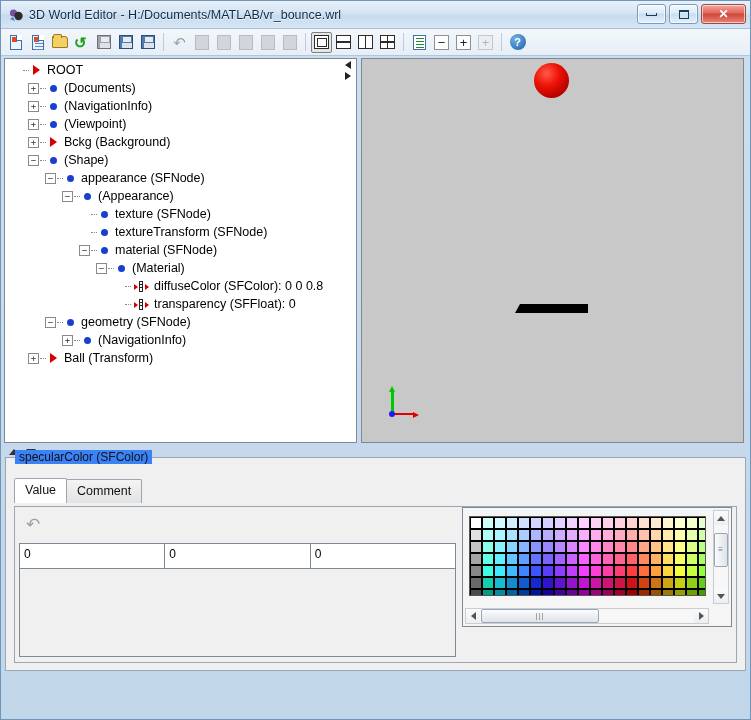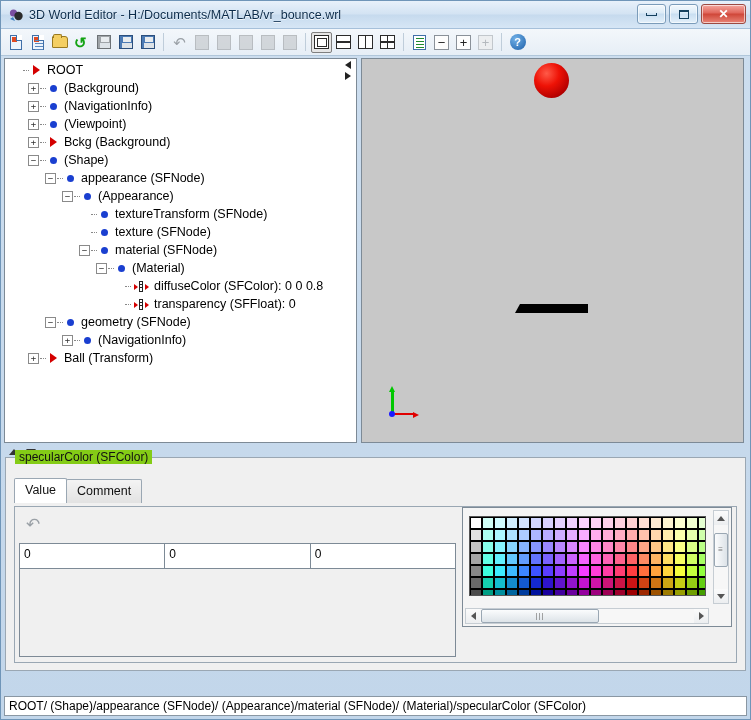--- a/index.html
+++ b/index.html
@@ -179,21 +179,21 @@
   .hs-arrow.dn { border-top: 6px solid #333; }
 
   
   #proppanel {
     position: relative; margin: 0 4px;
     height: 214px;
     border: 1px solid #9aa7b3;
     background: #f0f0f0;
   }
   #prop-legend {
-    position: absolute; left: 9px; top: -8px; background: #84cc16; padding: 0 4px;
+    position: absolute; left: 9px; top: -8px; background: #3b82f6; padding: 0 4px;
     font-size: 12px; color: #111;
   }
   #tabs { position: absolute; left: 8px; top: 20px; display: flex; align-items: flex-end; }
   .tab {
     padding: 4px 10px 5px 10px; font-size: 12.5px; border: 1px solid #9aa7b3;
     background: linear-gradient(to bottom,#f4f4f4,#e2e2e2); border-bottom: none;
     border-radius: 2px 2px 0 0; margin-right: -1px; color: #111;
   }
   .tab.active { background: #fff; padding-bottom: 6px; position: relative; z-index: 2; }
   #tab-body {
@@ -373,21 +373,21 @@
             <span class="expander-spacer"></span>
             <span class="dots"></span>
             <span class="arrow-red"></span>
             <span class="tlabel">ROOT</span>
           </div>
           <div class="trow">
             <span class="indent" style="width: 23px;"></span>
             <span class="expander">+</span>
             <span class="dots"></span>
             <span class="bullet"></span>
-            <span class="tlabel">(Background)</span>
+            <span class="tlabel">(Documents)</span>
           </div>
           <div class="trow">
             <span class="indent" style="width: 23px;"></span>
             <span class="expander">+</span>
             <span class="dots"></span>
             <span class="bullet"></span>
             <span class="tlabel">(NavigationInfo)</span>
           </div>
           <div class="trow">
             <span class="indent" style="width: 23px;"></span>
@@ -422,28 +422,28 @@
             <span class="expander">−</span>
             <span class="dots"></span>
             <span class="bullet"></span>
             <span class="tlabel">(Appearance)</span>
           </div>
           <div class="trow">
             <span class="indent" style="width: 74px;"></span>
             <span class="expander-spacer"></span>
             <span class="dots"></span>
             <span class="bullet"></span>
-            <span class="tlabel">textureTransform (SFNode)</span>
+            <span class="tlabel">texture (SFNode)</span>
           </div>
           <div class="trow">
             <span class="indent" style="width: 74px;"></span>
             <span class="expander-spacer"></span>
             <span class="dots"></span>
             <span class="bullet"></span>
-            <span class="tlabel">texture (SFNode)</span>
+            <span class="tlabel">textureTransform (SFNode)</span>
           </div>
           <div class="trow">
             <span class="indent" style="width: 74px;"></span>
             <span class="expander">−</span>
             <span class="dots"></span>
             <span class="bullet"></span>
             <span class="tlabel">material (SFNode)</span>
           </div>
           <div class="trow">
             <span class="indent" style="width: 91px;"></span>
@@ -713,16 +713,13 @@
               <span class="grip">|||</span>
             </div>
           <div class="sb-btn" style="right:0;top:0;">
               <span class="tri rt"></span>
             </div>
         </div>
       </div>
     </div>
   </div>
 
-  <div id="statusbar">
-    <span>ROOT/ (Shape)/appearance (SFNode)/ (Appearance)/material (SFNode)/ (Material)/specularColor (SFColor)</span>
-  </div>
 </div>
 
 </body></html>

